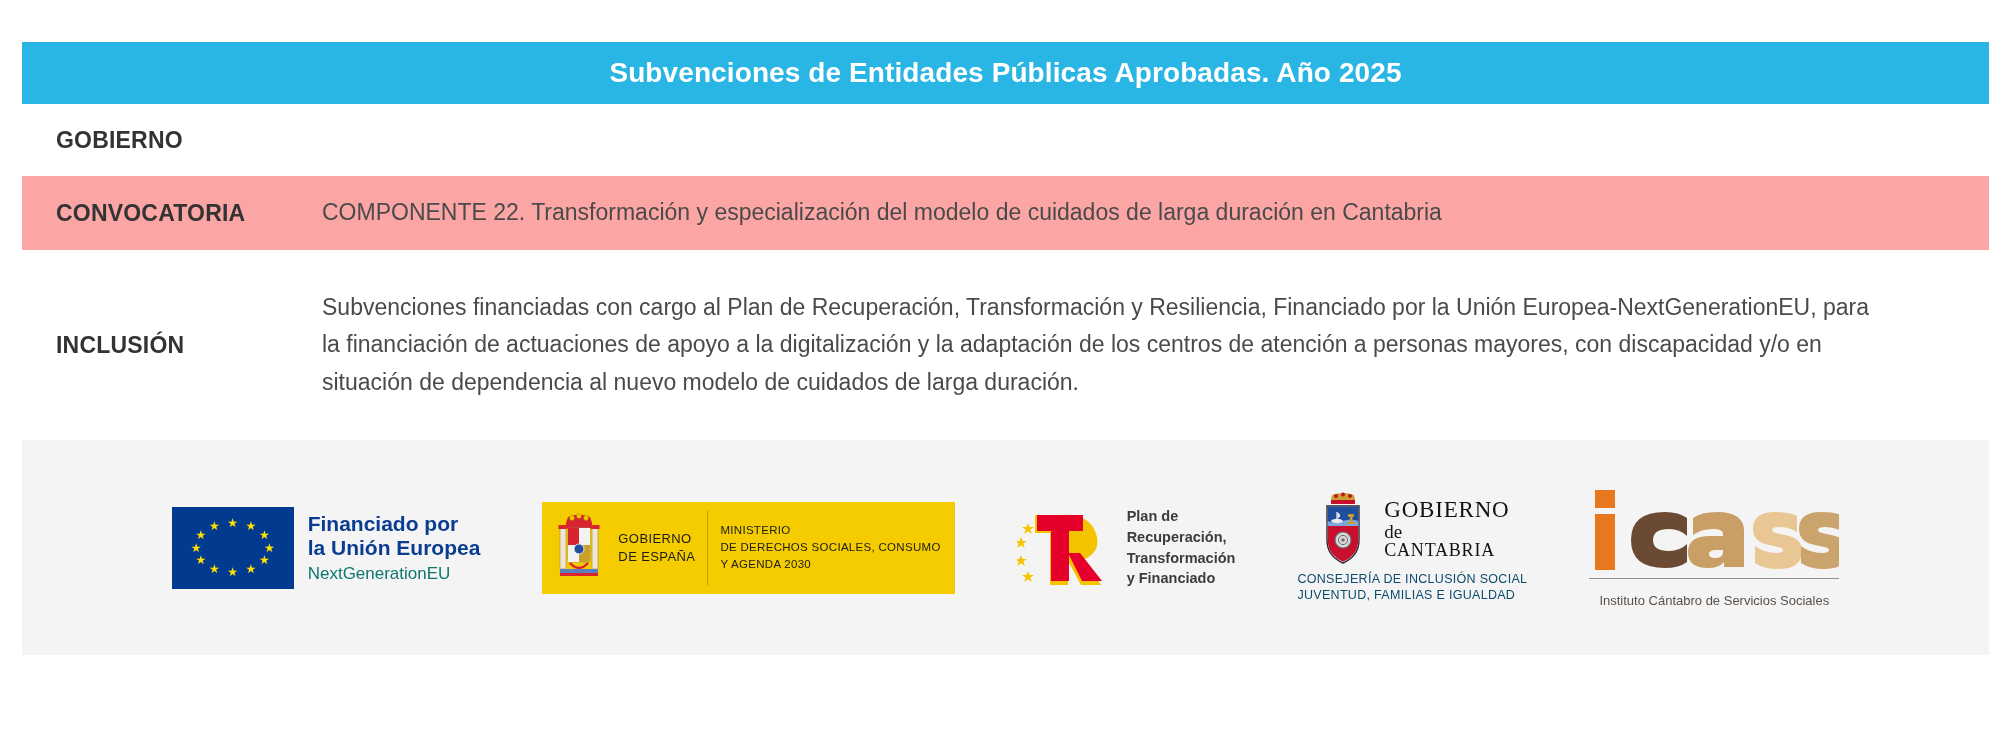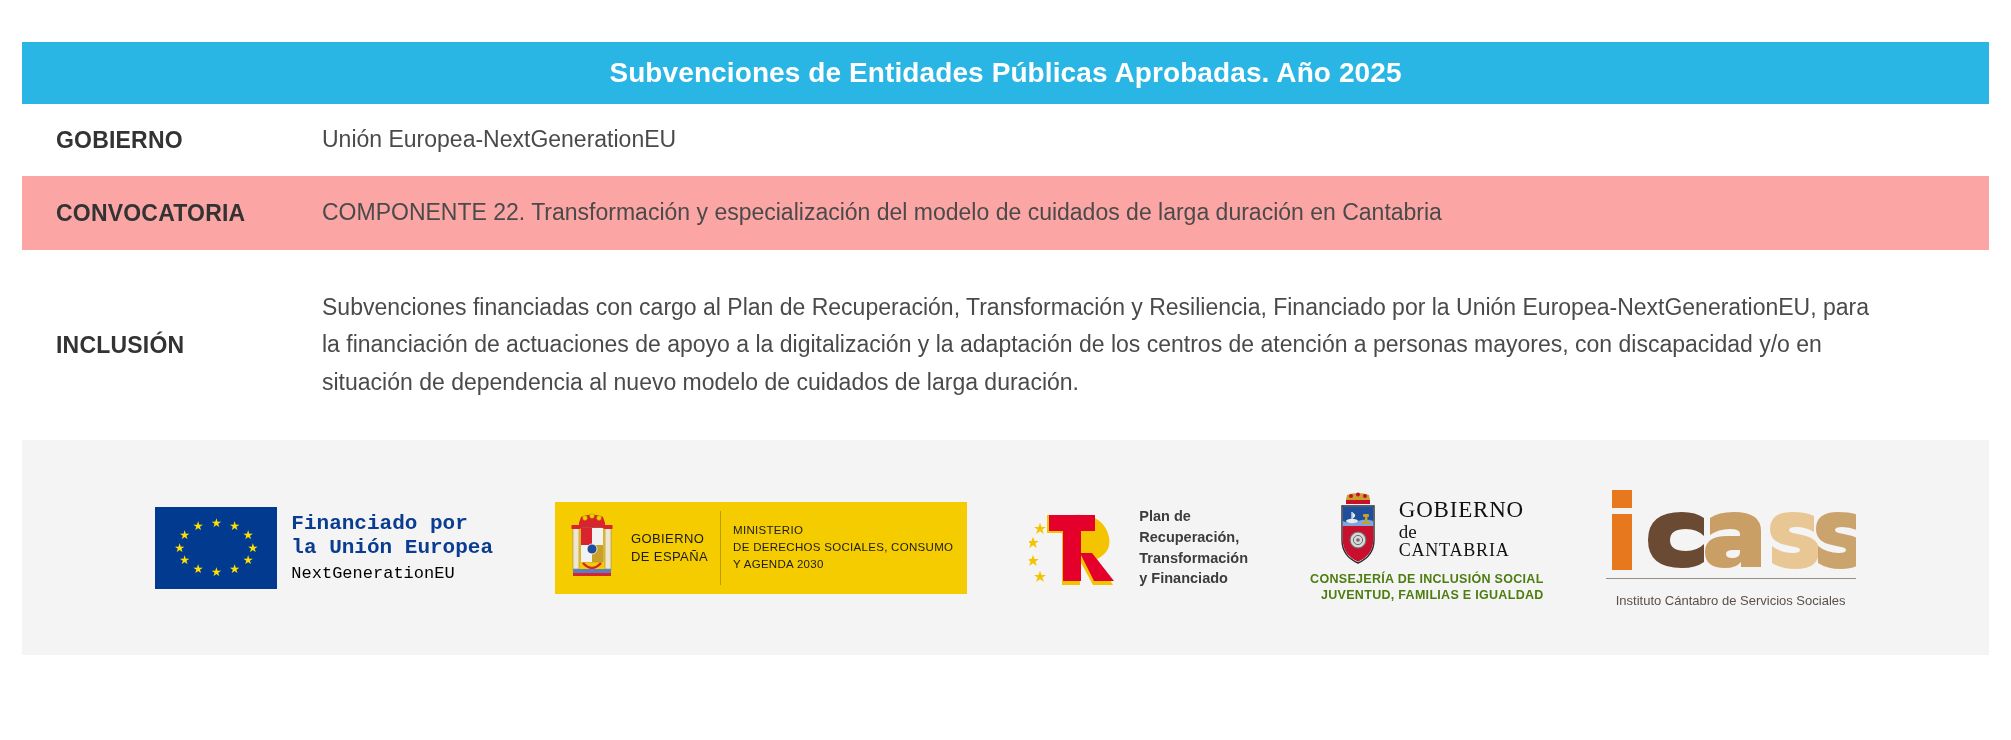--- a/index.html
+++ b/index.html
@@ -103,26 +103,26 @@
     background: #023a8f;
     position: relative;
   }
   .eu-star {
     position: absolute;
     color: #ffe000;
     font-size: 12px;
     line-height: 1;
     transform: translate(-50%, -50%);
   }
-  .eu-text { line-height: 1.15; font-family: Liberation Mono, monospace; }
+  .eu-text { line-height: 1.15; }
   .eu-text .l1, .eu-text .l2 {
     color: #0a3d91; font-weight: bold; font-size: 21px; white-space: nowrap;
   }
   .eu-text .l3 {
-    color: #000000; font-size: 17px; margin-top: 4px; white-space: nowrap;
+    color: #0f766e; font-size: 17px; margin-top: 4px; white-space: nowrap;
   }
 
   
   .spain-logo {
     background: #f5cc00;
     height: 92px;
     padding: 0 14px 0 10px;
     display: flex;
     align-items: center;
     gap: 12px;
@@ -154,23 +154,23 @@
     font-family: "Liberation Serif", serif;
     line-height: 1.02;
     color: #111111;
   }
   .cant-words .w1 { font-size: 23px; letter-spacing: .8px; }
   .cant-words .w2 { font-size: 19px; }
   .cant-words .w3 { font-size: 18px; letter-spacing: .8px; }
   .cant-sub {
     margin-top: 5px;
     font-size: 12.5px;
-    font-weight: bold;
-    color: #4d7c0f;
-    text-align: right;
+    font-weight: normal;
+    color: #0c4a6e;
+    text-align: left;
     line-height: 1.3;
     letter-spacing: .3px;
     white-space: nowrap;
   }
 
   
   .icass-logo { flex-direction: column; align-items: flex-start; }
   .icass-mark { height: 84px; }
   .icass-sub {
     margin-top: 6px;
@@ -192,21 +192,20 @@
   <div class="top-gap"></div>
 
   <div class="banner">
     <div class="banner-title">Subvenciones de Entidades Públicas Aprobadas. Año 2025</div>
   </div>
 
   <div class="table">
 
     <div class="row plain row-organismo">
       <div class="row-label">GOBIERNO</div>
-      <div class="row-value">Unión Europea-NextGenerationEU</div>
     </div>
 
     <div class="row shade row-convocatoria">
       <div class="row-label">CONVOCATORIA</div>
       <div class="row-value">COMPONENTE 22. Transformación y especialización del modelo de cuidados de larga duración en Cantabria</div>
     </div>
 
     <div class="row plain row-concesion">
       <div class="row-label">INCLUSIÓN</div>
       <div class="row-value">Subvenciones financiadas con cargo al Plan de Recuperación, Transformación y Resiliencia, Financiado por la Unión Europea-NextGenerationEU, para la financiación de actuaciones de apoyo a la digitalización y la adaptación de los centros de atención a personas mayores, con discapacidad y/o en situación de dependencia al nuevo modelo de cuidados de larga duración.</div>

